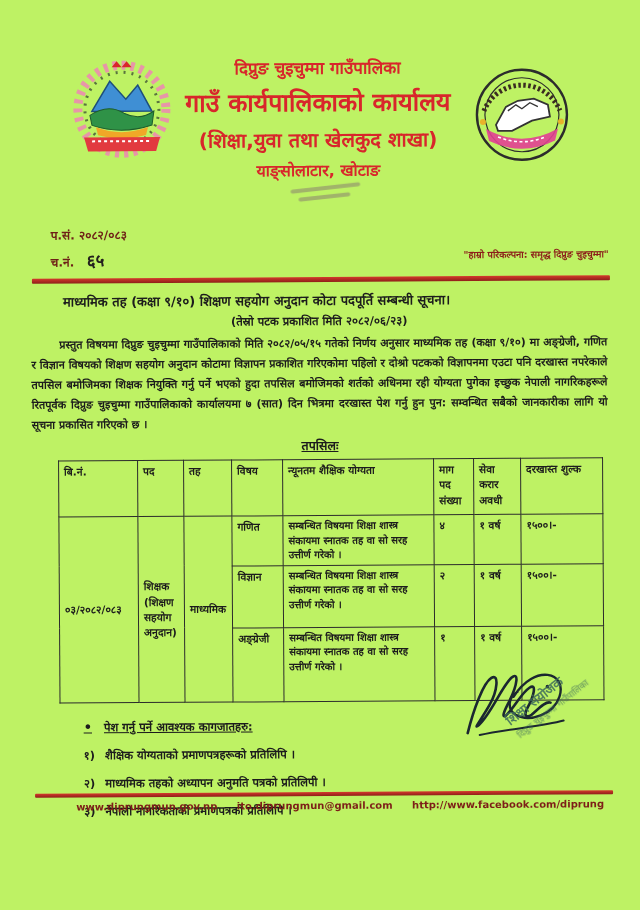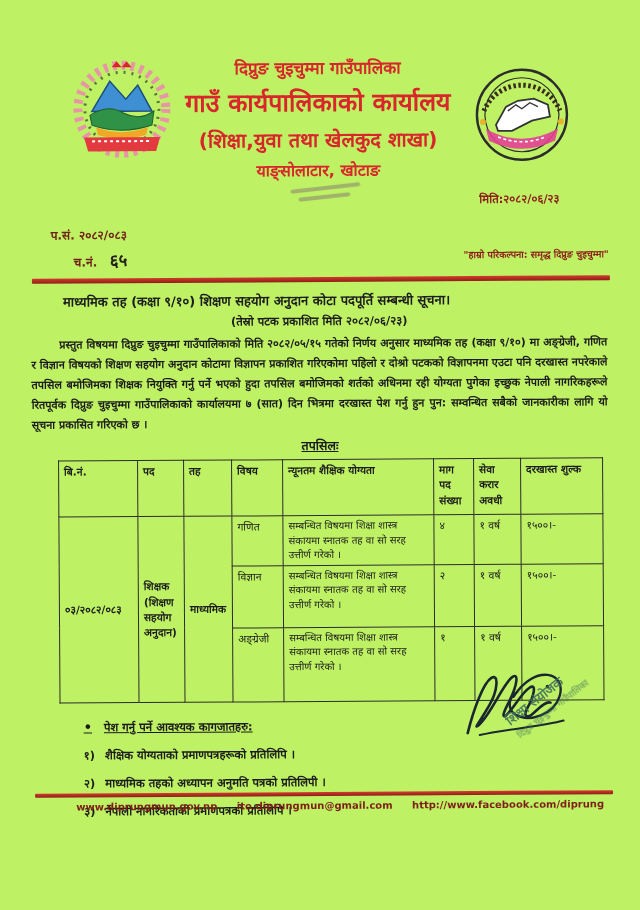--- a/index.html
+++ b/index.html
@@ -16,40 +16,40 @@
   .h-muni{font-size:17px;font-weight:bold;color:#d8262b;}
   .h-office{font-size:25px;font-weight:bold;color:#d8262b;margin-top:5px;}
   .h-branch{font-size:20px;font-weight:bold;color:#d8262b;margin-top:8px;}
   .h-addr{font-size:16px;font-weight:bold;color:#d8262b;margin-top:6px;}
   .smudge{position:relative;height:26px;margin-top:2px;filter:blur(.7px);opacity:.55;}
   .smudge i{position:absolute;left:50%;height:4px;background:#8a8070;border-radius:2px;transform:rotate(-6deg);}
   .smudge i.s1{top:3px;width:70px;margin-left:-28px;}
   .smudge i.s2{top:12px;width:52px;margin-left:-20px;}
   .province-block{position:absolute;left:436px;top:190px;width:170px;text-align:center;
     font-size:11.5px;font-weight:bold;color:#8c1f1a;line-height:1.8;}
-  .refs{position:absolute;left:52px;top:224px;font-size:12px;font-weight:bold;color:#6e1f16;line-height:1.75;text-align:right;}
+  .refs{position:absolute;left:52px;top:224px;font-size:12px;font-weight:bold;color:#6e1f16;line-height:1.75;}
   .hand{display:inline-block;font-size:17px;color:#23201e;transform:rotate(-3deg) skewX(-4deg);margin-left:8px;}
   .slogan{position:absolute;left:378px;top:249px;width:232px;text-align:right;
     font-size:9.5px;font-weight:bold;color:#8c1f1a;}
   .rule{position:absolute;left:33px;right:29px;height:5px;
     background:linear-gradient(#d53a2c,#8e1f19);border-radius:1px;}
   .rule-top{top:277px;}
   .rule-bottom{top:792px;height:4px;}
   
   .content{position:absolute;left:30px;right:30px;top:291px;}
   .subject{font-size:13px;font-weight:bold;margin-left:34px;}
   .publication{font-size:11.5px;font-weight:bold;text-align:center;margin-top:4px;}
   .bodytext{font-size:11px;font-weight:600;line-height:1.82;text-align:justify;
     text-indent:28px;margin-top:6px;padding:0 2px;}
   .tapasil{font-size:12.5px;font-weight:bold;text-align:center;text-decoration:underline;margin-top:3px;}
   table{border-collapse:collapse;table-layout:fixed;width:544px;margin:5px 0 0 28px;}
   th,td{border:1.7px solid #2c2c2c;padding:3px 5px 2px 5px;vertical-align:top;
     text-align:left;font-size:10.5px;line-height:1.45;}
   th{font-weight:bold;height:50px;}
-  td{font-weight:400;}
+  td{font-weight:700;}
   td.mid{vertical-align:middle;font-weight:bold;}
   td.qual{font-size:10px;}
   tr.r1 td{height:42px;} tr.r2 td{height:56px;} tr.r3 td{height:68px;}
   
   .docs{margin:16px 0 0 52px;font-size:11.5px;font-weight:bold;}
   .docs-head{text-decoration:underline;}
   .docs-head .bdot{margin-right:12px;font-size:13px;}
   .doc-item{margin-top:13px;font-weight:600;}
   .doc-item b{margin-right:10px;font-weight:bold;}
   
@@ -102,21 +102,20 @@
         <circle cx="11" cy="57" r="3" fill="#e8b32a"></circle>
         <circle cx="89" cy="57" r="3" fill="#e8b32a"></circle>
         <polygon points="24,60 34,42 46,36 62,34 76,40 78,52 60,56 40,66 26,66" fill="#fff" stroke="#333" stroke-width="1.8"></polygon>
         <path d="M36,46 L44,40 L50,44 L58,38 L66,42" fill="none" stroke="#333" stroke-width="1.4"></path>
         <path d="M14,64 Q50,84 86,64 L83,76 Q50,92 17,76 Z" fill="#e23f93" opacity="0.9"></path>
         <path d="M26,72 Q50,82 74,72" fill="none" stroke="#fff" stroke-width="1.6" stroke-dasharray="3 2.5"></path>
       </svg>
     </div>
 
     <div class="province-block">
-      <div>मिति:२०८२/०६/२३</div>
     </div>
 
     <div class="refs">
       <div>प.सं. २०८२/०८३</div>
       <div>
         <span>च.नं.</span>
         <span class="hand">६५</span>
       </div>
     </div>
 

